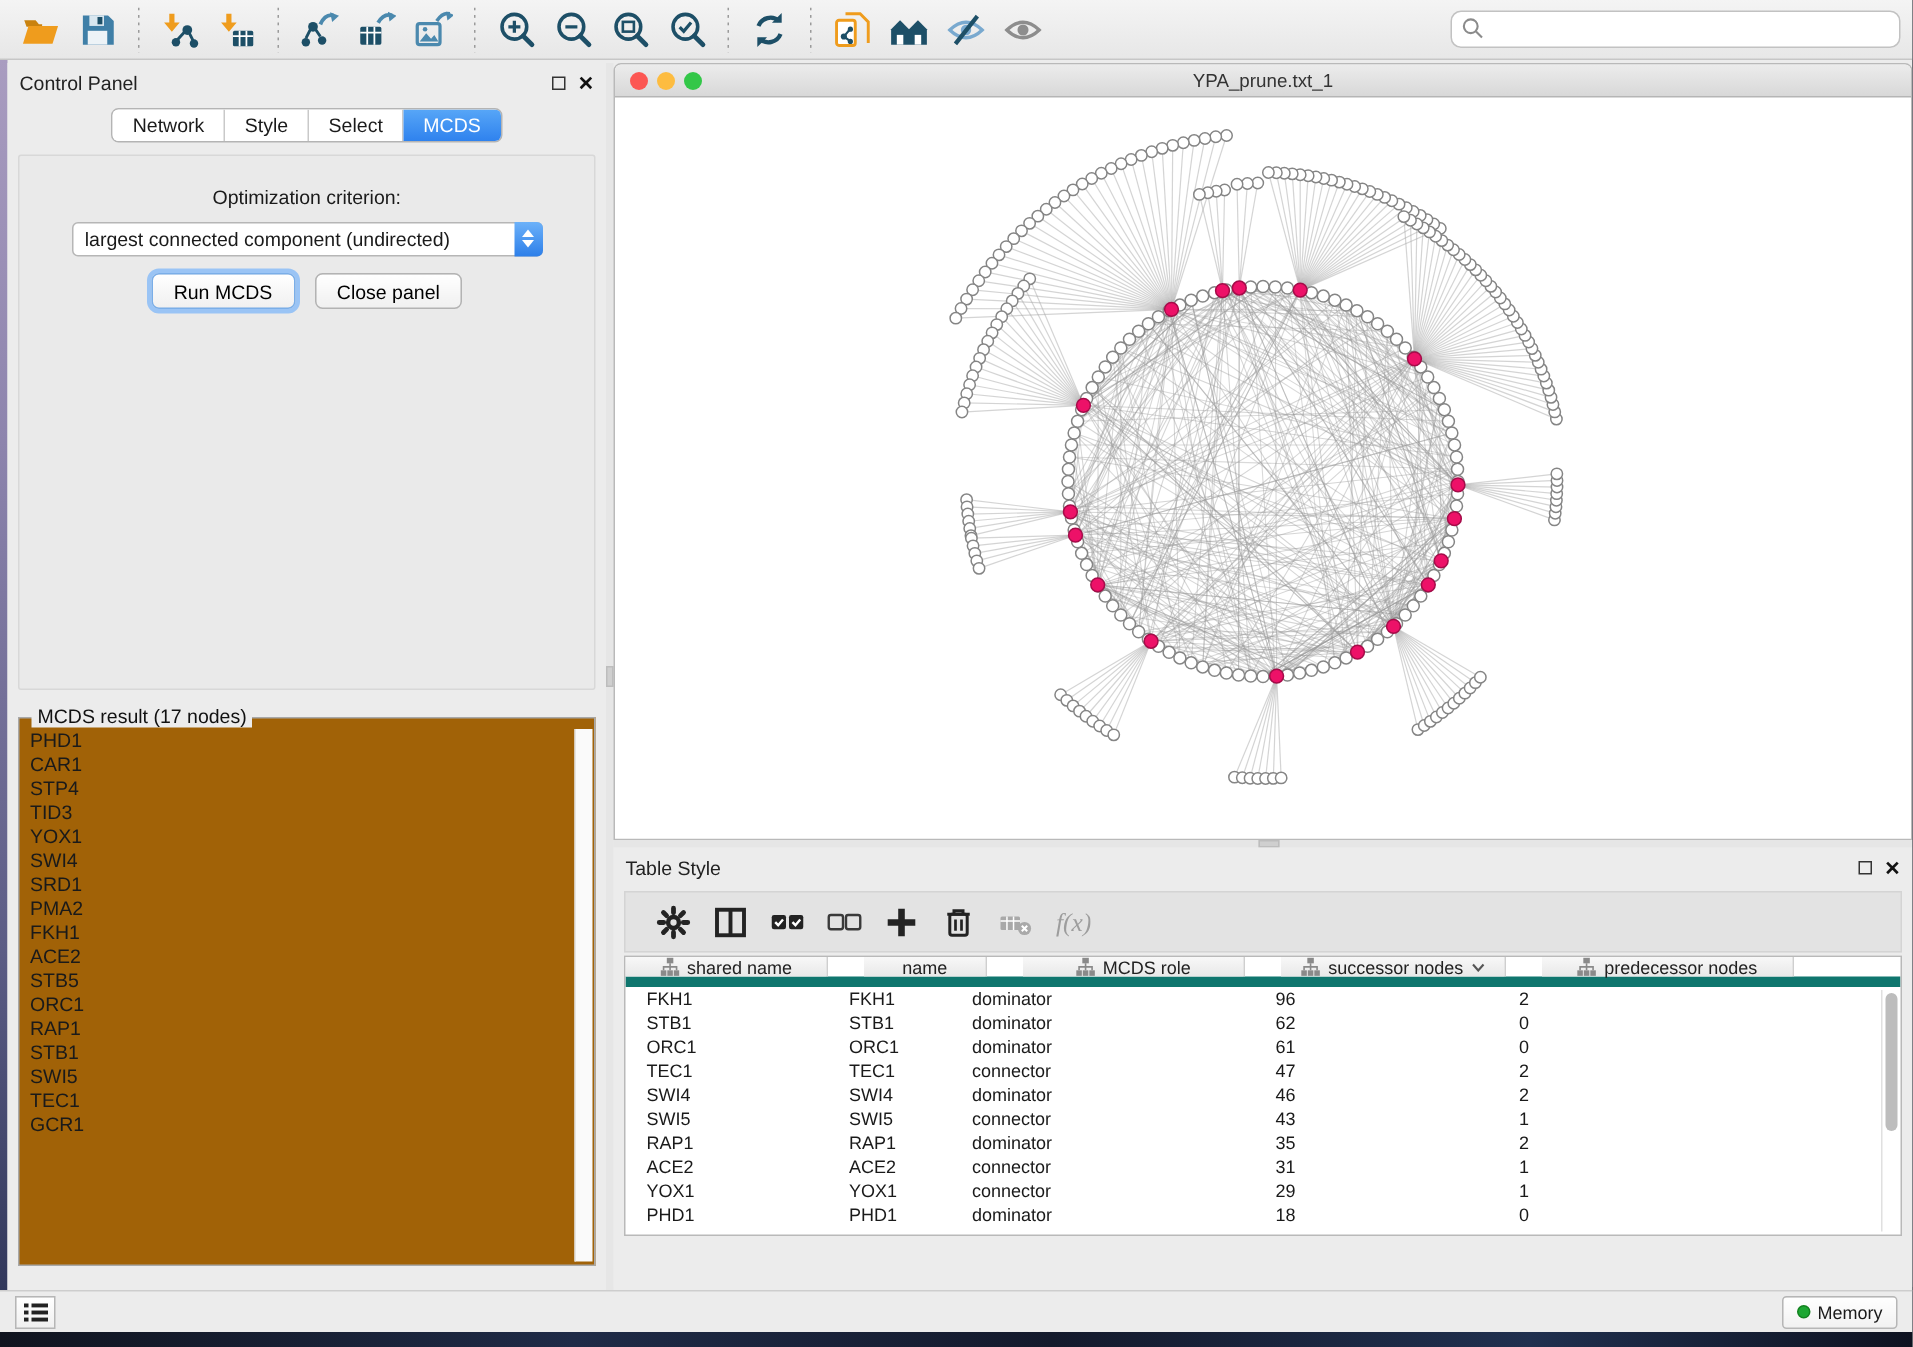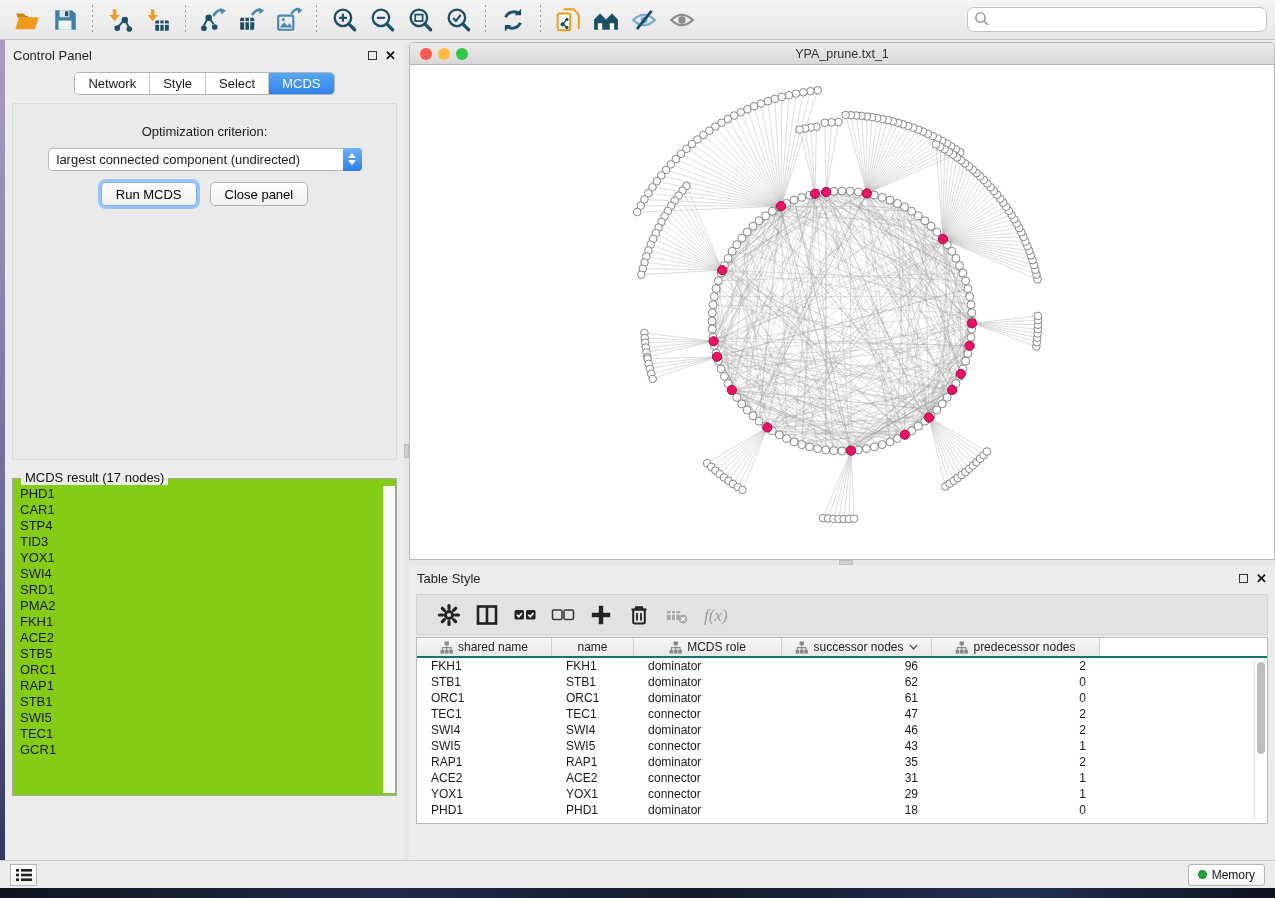--- a/index.html
+++ b/index.html
@@ -49,22 +49,22 @@
   .combo-step { width:19px; height:23px; margin:-1px -1px 0 0; border-radius:0 4px 4px 0;
     background:linear-gradient(#6cb1f9,#2d7fe9); display:flex; flex-direction:column;
     align-items:center; justify-content:center; gap:2px; }
   .arr-up { width:0; height:0; border-left:4px solid transparent; border-right:4px solid transparent; border-bottom:5px solid #fff; }
   .arr-dn { width:0; height:0; border-left:4px solid transparent; border-right:4px solid transparent; border-top:5px solid #fff; }
   .btn-row { display:flex; justify-content:center; gap:13px; margin-top:11px; }
   .mac-btn { height:24px; padding:0 14px; font-size:13px; background:linear-gradient(#ffffff,#f0f0f0);
     border:1px solid #b3b3b3; border-radius:5px; cursor:pointer; font-family:inherit; }
   .mac-btn.focused { box-shadow:0 0 0 3px rgba(110,175,250,.65); border-color:#7aaee8; }
 
-  .group-box { position:relative; margin:18px 7px 0 7px; height:318px;
-    border:1px solid #a8a8a8; background:#84cc16; }
+  .group-box { position:relative; margin:18px 7px 0 7px; height:366px;
+    border:1px solid #a8a8a8; background:#a16207; }
   .group-legend { position:absolute; top:-9px; left:8px; background:#ececec; padding:0 4px; font-size:13px; color:#111; }
   .mcds-list { position:absolute; inset:7px 14px 2px 2px; overflow:hidden; }
   .mcds-item { font-size:13px; line-height:16px; padding-left:5px; cursor:default; }
   .list-sb { position:absolute; top:7px; right:1px; bottom:2px; width:12px;
     background:#fafafa; border-left:1px solid #e4e4e4; }
 
   
   .v-div { position:absolute; left:404px; top:42px; bottom:38px; width:5px; background:#e6e6e6; }
   .v-div .grip { position:absolute; top:402px; left:0; width:5px; height:14px; background:#cfcfcf; border:1px solid #bdbdbd; }
   .h-div { position:absolute; left:409px; right:0; top:560px; height:5px; background:#e6e6e6; }
@@ -80,27 +80,27 @@
   .net-canvas { width:866px; height:495px; background:#fff; }
 
   
   .table-panel { position:absolute; left:409px; top:565px; right:0; bottom:40px; background:#ececec; }
   .tp-toolbar { margin:3px 7px 0 7px; height:41px; background:#e3e3e3; border:1px solid #d4d4d4;
     display:flex; align-items:center; padding:0 10px; gap:4px; }
   .tp-icon { width:34px; height:32px; display:flex; align-items:center; justify-content:flex-end; cursor:pointer; }
   .tp-icon.disabled { cursor:default; }
 
   .ntable { margin:2px 7px 0 7px; background:#fff; border:1px solid #b9b9b9; height:187px; position:relative; overflow:hidden; }
-  .thead { display:flex; height:20px; border-bottom:2px solid #0f766e; }
+  .thead { display:flex; height:20px; border-bottom:7px solid #0f766e;gap:24px; }
   .th { display:flex; align-items:center; justify-content:center; gap:5px;
     background:linear-gradient(#f8f8f8,#e8e8e8); border-right:1px solid #cfcfcf;
     font-size:12px; color:#222; cursor:pointer; }
   .tbody .tr { display:flex; height:16px; cursor:default; }
   .tbody .td { font-size:12px; line-height:16px; padding:0 14px 0 14px; white-space:nowrap; overflow:hidden; }
-  .td.num { text-align:right; }
+  .td.num { text-align:center; }
   .tbl-sb { position:absolute; top:22px; right:1px; bottom:2px; width:12px; background:#fff; border-left:1px solid #e0e0e0; }
   .tbl-sb .thumb { position:absolute; top:2px; left:1.5px; width:8px; height:92px; background:#bdbdbd; border-radius:4px; }
 
   .tp-tabs { display:flex; justify-content:center; margin-top:8px; }
   .status-bar { position:absolute; left:0; right:0; bottom:10px; height:28px;
     background:#ececec; border-top:1px solid #cdcdcd; display:flex; align-items:center; padding:0 10px; }
   .list-btn { width:27px; height:22px; background:linear-gradient(#fff,#f0f0f0); border:1px solid #b6b6b6;
     display:flex; align-items:center; justify-content:center; cursor:pointer; }
   .memory-btn { margin-left:auto; height:22px; background:linear-gradient(#fff,#f1f1f1); border:1px solid #b6b6b6;
     border-radius:3px; display:flex; align-items:center; gap:5px; padding:0 9px; font-size:12px; cursor:pointer; }

